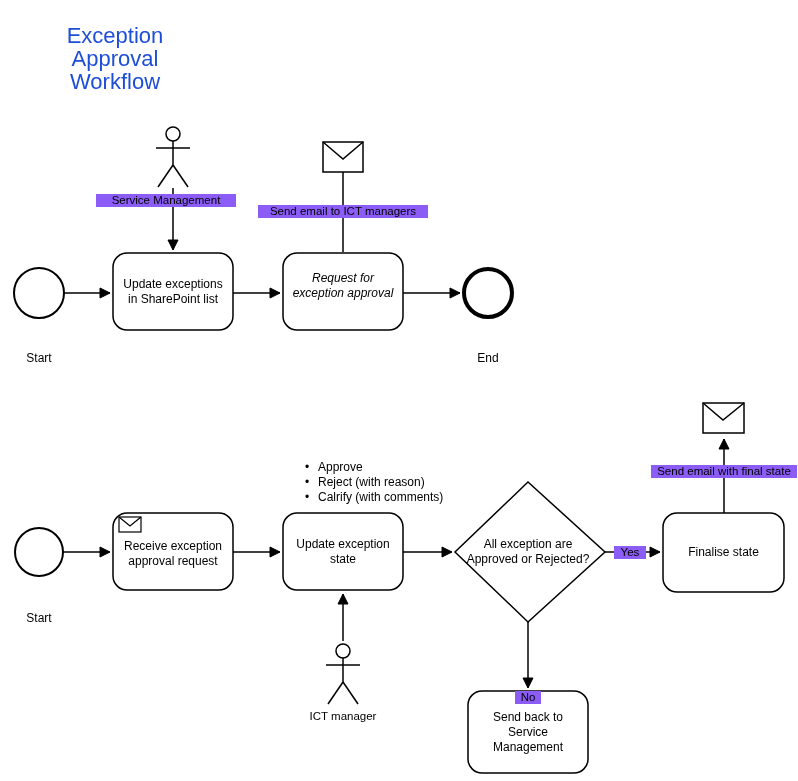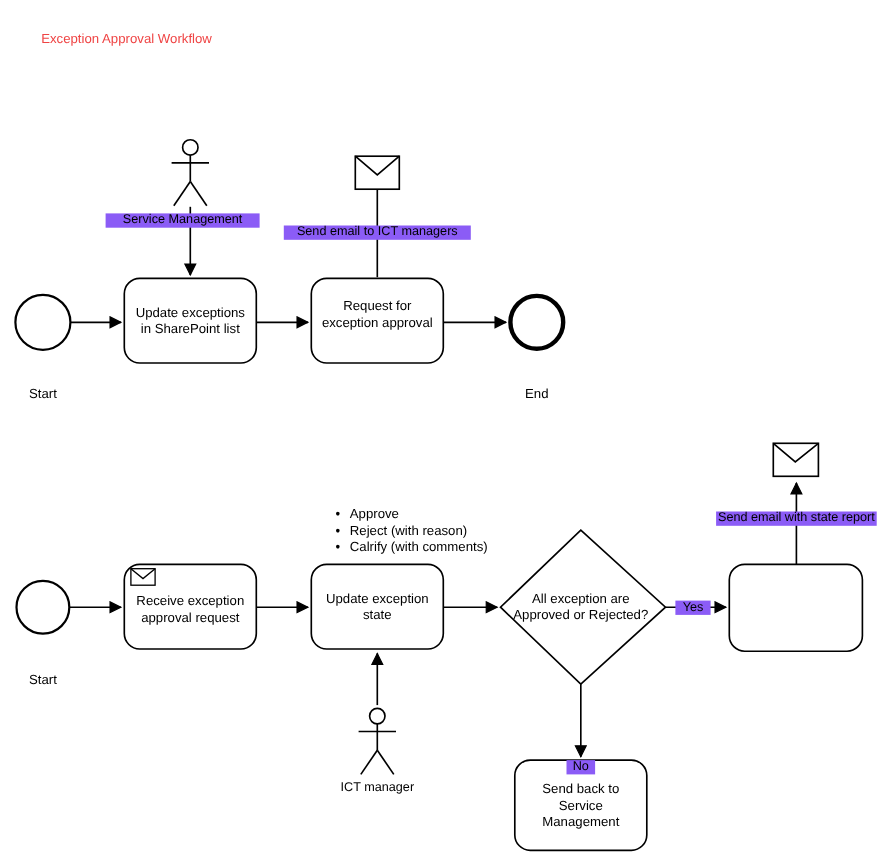--- a/index.html
+++ b/index.html
@@ -8,23 +8,23 @@
     width: 798px;
     height: 781px;
     background: #ffffff;
     font-family: "Liberation Sans", sans-serif;
     color: #000000;
     overflow: hidden;
   }
   .title {
     position: absolute;
     left: 24px; top: 24px; width: 182px;
-    font-size: 12px; line-height: 23px;
+    font-size: 22px; line-height: 23px;
     text-align: center;
-    color: #ef4444;
+    color: #1d4ed8;
   }
   .node-lbl {
     position: absolute;
     display: flex; align-items: center; justify-content: center;
     text-align: center;
     font-size: 12px; line-height: 15px;
     box-sizing: border-box;
     padding: 0 4px;
   }
   .evt-lbl {
@@ -115,21 +115,21 @@
       <line x1="343" y1="682" x2="358" y2="704"></line>
     </g>
   </svg>
 
   <div class="title">Exception Approval Workflow</div>
 
   <div class="evt-lbl" style="left:14px; top:322px; width:50px;">Start</div>
   <div class="conn-lbl" style="left:96px; top:194px; width:140px;">Service Management</div>
   <div class="node-lbl" style="left:113px; top:253px; width:120px; height:77px;">Update exceptions in SharePoint list</div>
   <div class="conn-lbl" style="left:258px; top:205px; width:170px;">Send email to ICT managers</div>
-  <div class="node-lbl" style="left:283px; top:253px; width:120px; height:66px;">Request for exception approval</div>
+  <div class="node-lbl" style="left:283px; top:253px; width:120px; height:66px;font-style:italic;">Request for exception approval</div>
   <div class="evt-lbl" style="left:463px; top:322px; width:50px;">End</div>
 
   <div class="evt-lbl" style="left:14px; top:582px; width:50px;">Start</div>
   <div class="node-lbl" style="left:283px; top:513px; width:120px; height:77px;">Update exception state</div>
   <div class="node-lbl" style="left:113px; top:517px; width:120px; height:73px;">Receive exception approval request</div>
 
   <div class="bullets">
     <div class="bullet-row">
       <span class="bullet-dot">•</span>
       <span>Approve</span>
@@ -140,17 +140,18 @@
     </div>
     <div class="bullet-row">
       <span class="bullet-dot">•</span>
       <span>Calrify (with comments)</span>
     </div>
   </div>
 
   <div class="node-lbl" style="left:458px; top:514px; width:140px; height:76px; padding:0;">All exception are Approved or Rejected?</div>
   <div class="conn-lbl" style="left:614px; top:546px; width:32px;">Yes</div>
   <div class="conn-lbl" style="left:515px; top:650px; width:26px;margin-top:41px;">No</div>
-  <div class="conn-lbl" style="left:651px; top:465px; width:146px;">Send email with state report</div>
+  <div class="node-lbl" style="left:663px; top:513px; width:121px; height:79px;">Finalise state</div>
+  <div class="conn-lbl" style="left:651px; top:465px; width:146px;">Send email with final state</div>
   <div class="node-lbl" style="left:468px; top:691px; width:120px; height:82px;">Send back to Service Management</div>
   <div class="conn-lbl" style="left:293px; top:710px; width:100px; background:transparent;">ICT manager</div>
 
 </div>
 
 </body></html>

